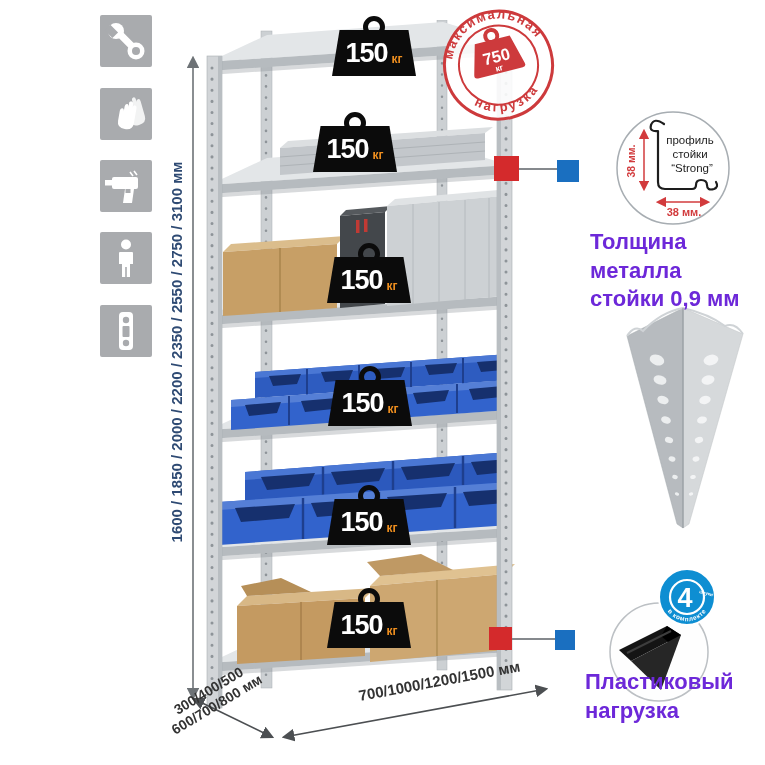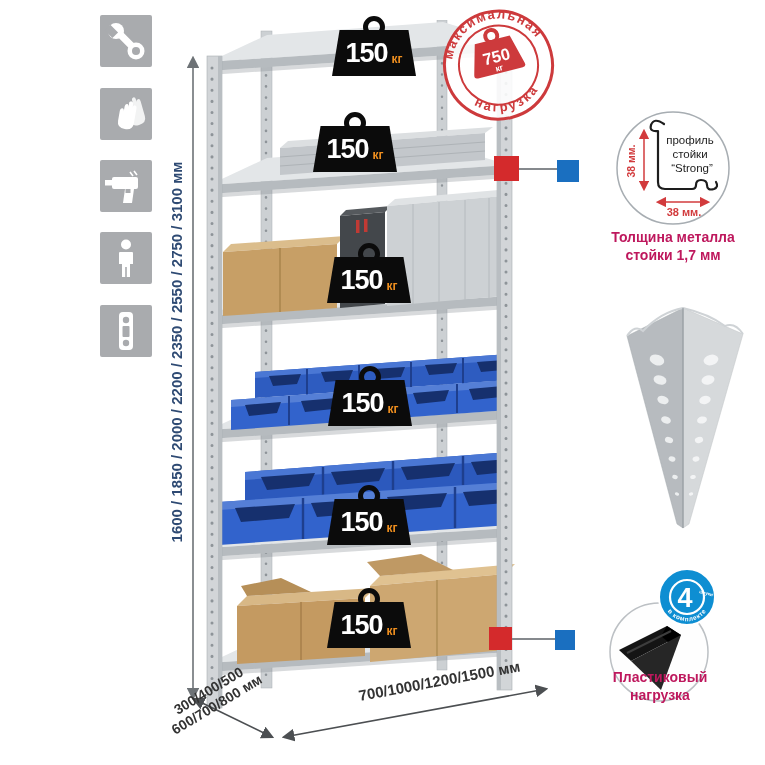--- a/index.html
+++ b/index.html
@@ -28,22 +28,22 @@
              text-align:center;line-height:1.12;z-index:4;}
   .dim-width{position:absolute;left:310px;top:696px;width:260px;transform:rotate(-10.5deg);
              transform-origin:0 0;color:#333;font-size:15px;font-weight:bold;text-align:center;z-index:4;}
 
   
   .conn-line{position:absolute;height:2px;background:#85898d;z-index:5;}
   .conn-red{position:absolute;background:#d42a2c;z-index:5;}
   .conn-blue{position:absolute;background:#1a6fc0;z-index:5;}
 
   
-  .caption{position:absolute;color:#be185d;font-size:14px;font-weight:bold;
-           text-align:center;line-height:1.3;z-index:3;}
+  .caption{position:absolute;color:#6d28d9;font-size:22px;font-weight:bold;
+           line-height:1.3;z-index:3;}
 
   .z2{z-index:2;} .z3{z-index:3;}
 </style>
 </head>
 <body>
 
 <div class="stage">
 
   <div class="icon-sq" style="top:15px">
     <svg width="52" height="52" viewBox="0 0 52 52">
@@ -324,21 +324,21 @@
     <line x1="36" y1="27" x2="36" y2="85" stroke="#d23b3d" stroke-width="1.5" marker-start="url(#ahr)" marker-end="url(#ahr)"></line>
     <text transform="rotate(-90 27,57)" x="27" y="57" text-anchor="middle" font-size="10.5" font-weight="bold" fill="#d23b3d">38 мм.</text>
     <line x1="50" y1="98" x2="100" y2="98" stroke="#d23b3d" stroke-width="1.5" marker-start="url(#ahr)" marker-end="url(#ahr)"></line>
     <text x="76" y="112" text-anchor="middle" font-size="11" font-weight="bold" fill="#d23b3d">38 мм.</text>
     <text x="82" y="40" text-anchor="middle" font-size="11.5" fill="#1d1d1d">профиль</text>
     <text x="82" y="54" text-anchor="middle" font-size="11.5" fill="#1d1d1d">стойки</text>
     <text x="84" y="68" text-anchor="middle" font-size="11.5" fill="#1d1d1d">“Strong”</text>
   </svg>
   <div class="caption" style="left:590px;top:228px;width:166px">
     <span>Толщина металла</span><br>
-    <span>стойки 1,7 мм</span>
+    <span>стойки 0,9 мм</span>
   </div>
 
   <svg class="abs z2" style="left:597px;top:296px" width="160" height="250" viewBox="0 0 160 250">
     <polygon points="86,12 146,38 92,228 86,232" fill="#d6d9db" stroke="#c0c4c7" stroke-width=".5"></polygon>
     <polygon points="86,12 30,40 80,228 86,232" fill="#b7bbbf" stroke="#a5aaae" stroke-width=".5"></polygon>
     <path d="M 30,40 Q 38,28 46,35 Q 64,16 86,12 Q 112,18 128,30 Q 138,26 146,38" fill="none" stroke="#cfd3d6" stroke-width="2"></path>
     <line x1="86" y1="12" x2="86" y2="232" stroke="#989ea3" stroke-width="1.2"></line>
     <g fill="#eceeef">
       <ellipse cx="60" cy="64" rx="7.5" ry="5.2" transform="rotate(18 60 64)"></ellipse>
       <ellipse cx="63" cy="84" rx="6.6" ry="4.6" transform="rotate(18 63 84)"></ellipse>

